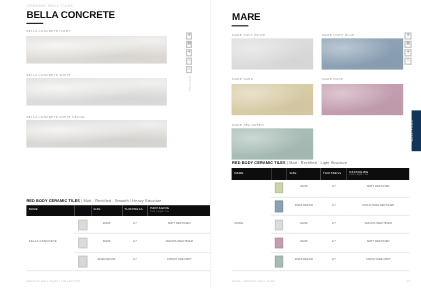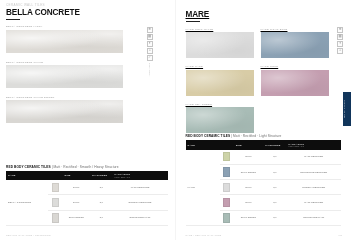--- a/index.html
+++ b/index.html
@@ -2,24 +2,24 @@
 <html><head>
 <meta charset="utf-8">
 <style>
   * { box-sizing: border-box; margin: 0; padding: 0; }
   html, body {
     width: 351px; height: 240px;
     font-family: "Liberation Sans", sans-serif;
     background: #ffffff;
     overflow: hidden;
   }
-  .spread { position: relative; width: 351px; height: 240px; display: flex; background: #ffffff; }
+  .spread { position: relative; width: 351px; height: 240px; display: flex; background: #ffffff; padding-left: 16px; }
 
   .page { position: relative; width: 175.5px; height: 240px; background: #ffffff; padding: 4px 8px 0 6px; }
-  .page-right { padding-left: 10px; text-decoration: underline; }
+  .page-right { padding-left: 10px; }
 
   .eyebrow {
     font-size: 3.1px; letter-spacing: .35px; color: #c9c9c9;
     text-transform: uppercase; margin-bottom: 1px; line-height: 1.2;
   }
   .collection-title {
     font-size: 8.2px; font-weight: bold; letter-spacing: -0.1px;
     color: #111; line-height: 1.05; margin-bottom: 1px;
   }
   .title-rule { width: 14px; height: 0.6px; background: #222; margin: 1.5px 0 6px 0; }

